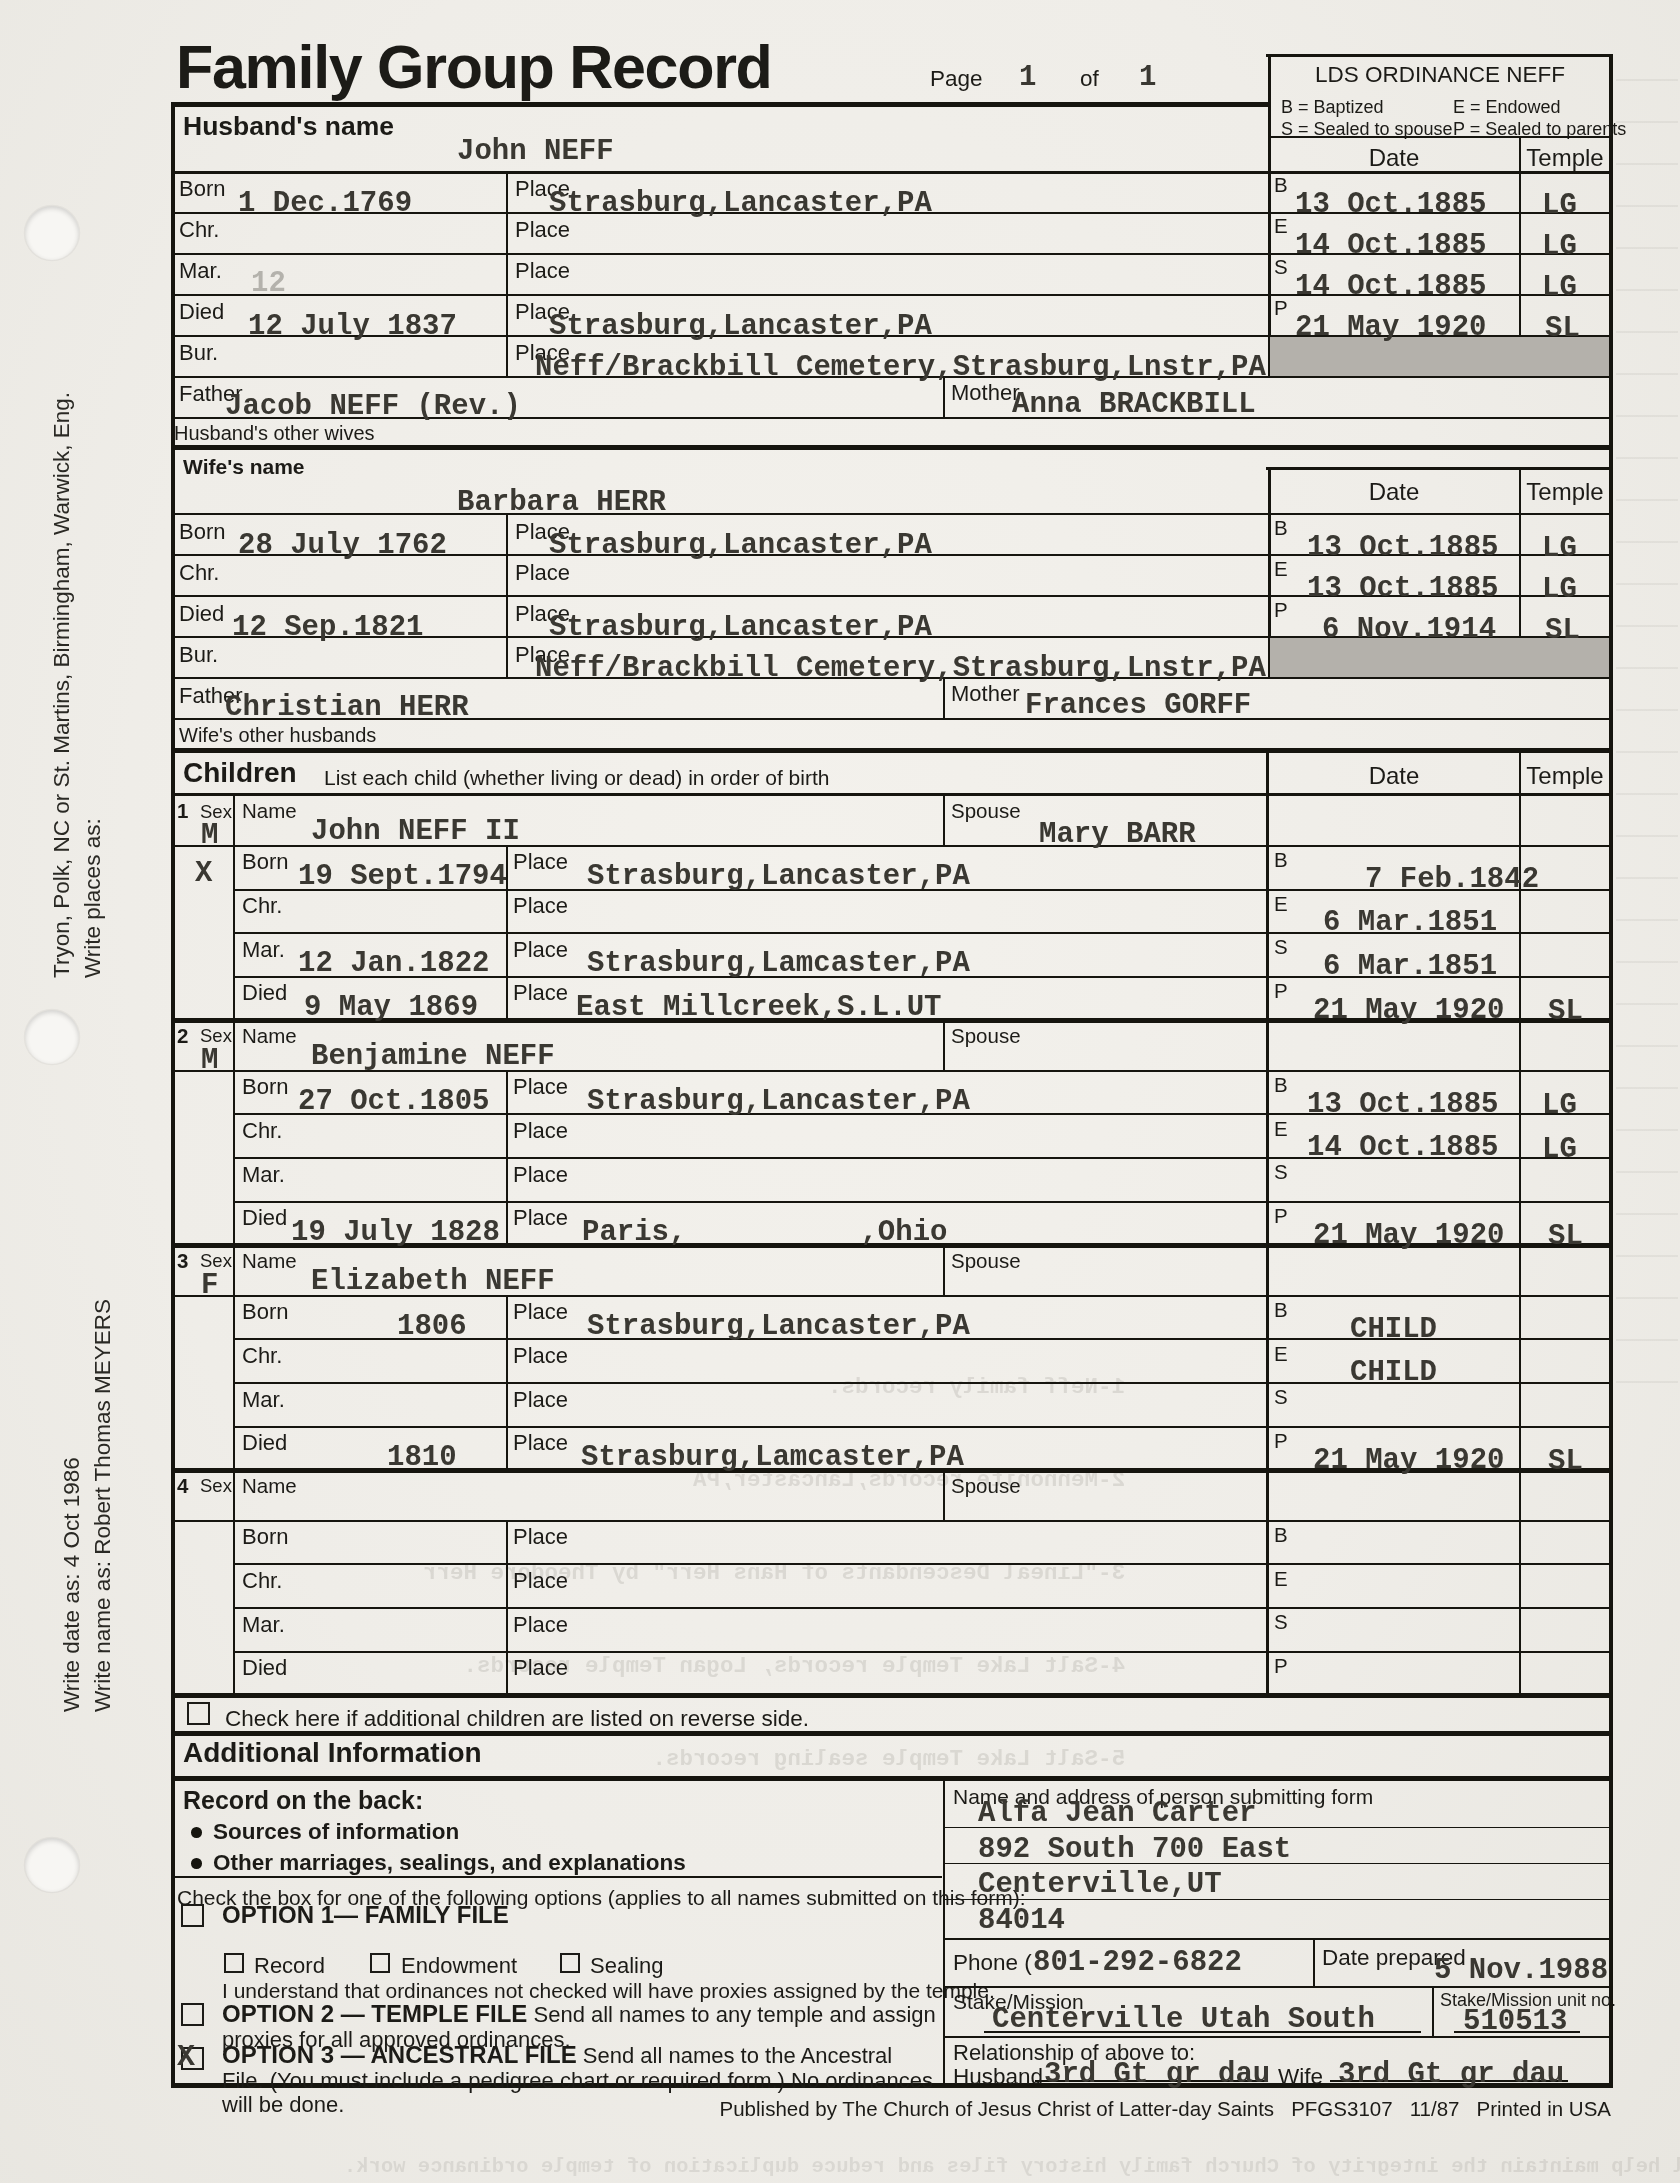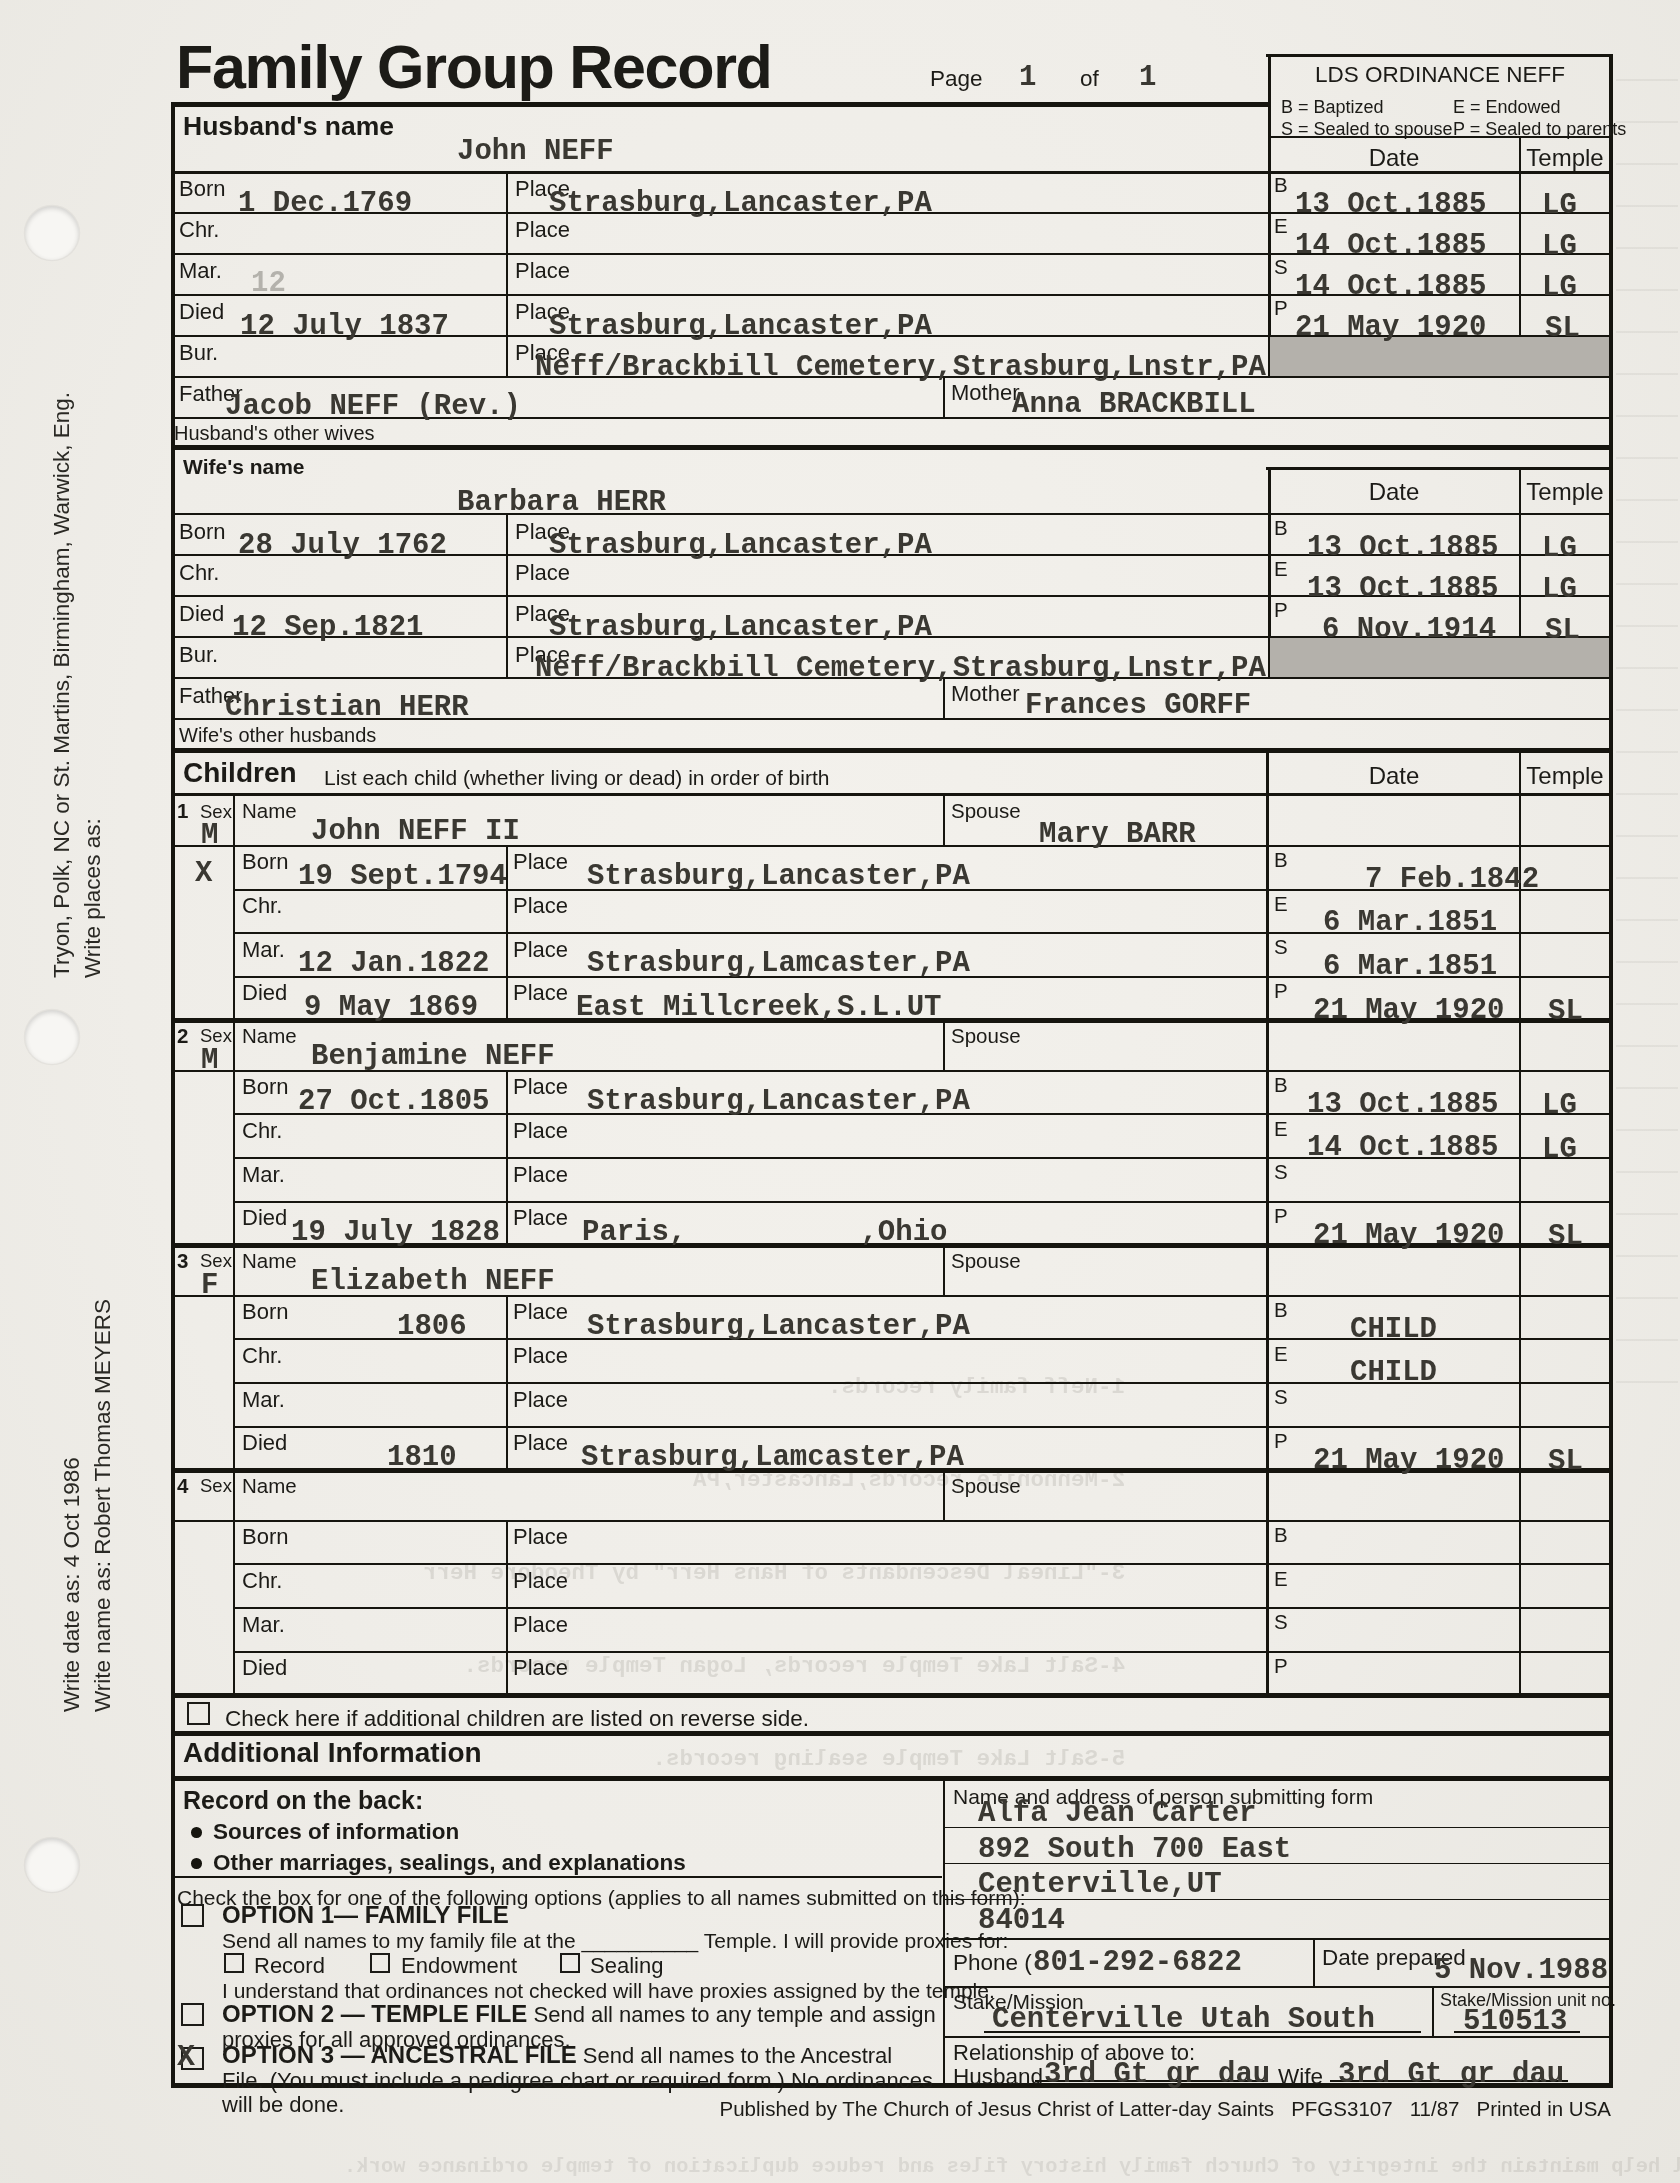--- a/index.html
+++ b/index.html
@@ -160,21 +160,21 @@
   <span class="L" style="left:179px;top:176px">Born</span>
   <span class="T" style="left:238px;top:187px">1 Dec.1769</span>
   <span class="L" style="left:515px;top:176px">Place</span>
   <span class="T" style="left:549px;top:187px">Strasburg,Lancaster,PA</span>
   <span class="L" style="left:179px;top:217px">Chr.</span>
   <span class="L" style="left:515px;top:217px">Place</span>
   <span class="L" style="left:179px;top:258px">Mar.</span>
   <span class="T ghost" style="left:251px;top:267px">12</span>
   <span class="L" style="left:515px;top:258px">Place</span>
   <span class="L" style="left:179px;top:299px">Died</span>
-  <span class="T" style="left:240px;top:310px">12 July 1837</span>
+  <span class="T" style="left:248px;top:310px">12 July 1837</span>
   <span class="L" style="left:515px;top:299px">Place</span>
   <span class="T" style="left:549px;top:310px">Strasburg,Lancaster,PA</span>
   <span class="L" style="left:179px;top:340px">Bur.</span>
   <span class="L" style="left:515px;top:340px">Place</span>
   <span class="T" style="left:535px;top:351px">Neff/Brackbill Cemetery,Strasburg,Lnstr,PA</span>
   <span class="L" style="left:179px;top:381px">Father</span>
   <span class="T" style="left:225px;top:390px">Jacob NEFF (Rev.)</span>
   <span class="L" style="left:951px;top:380px">Mother</span>
   <span class="T" style="left:1012px;top:388px">Anna BRACKBILL</span>
   <span class="L" style="left:174px;top:422px;font-size:20px">Husband's other wives</span>
@@ -339,21 +339,20 @@
   <span class="L B" style="left:183px;top:1737px;font-size:28px">Additional Information</span>
   <span class="L B" style="left:183px;top:1786px;font-size:25px">Record on the back:</span>
   <span class="dot" style="left:191px;top:1827px"></span>
   <span class="L B" style="left:213px;top:1819px;font-size:22.5px">Sources of information</span>
   <span class="dot" style="left:191px;top:1858px"></span>
   <span class="L B" style="left:213px;top:1850px;font-size:22.5px">Other marriages, sealings, and explanations</span>
   <span class="L" style="left:177px;top:1886px;font-size:21px">Check the box for one of the following options (applies to all names submitted on this form):</span>
 
   <span class="cb" style="left:181px;top:1904px"></span>
   <span class="L B" style="left:222px;top:1901px;font-size:24px">OPTION 1— FAMILY FILE</span>
-  <span class="L" style="left:222px;top:1929px;font-size:21px">Send all names to my family file at the __________ Temple. I will provide proxies for:</span>
   <span class="cbs" style="left:224px;top:1953px"></span>
   <span class="L" style="left:254px;top:1953px;font-size:22px">Record</span>
   <span class="cbs" style="left:370px;top:1953px"></span>
   <span class="L" style="left:401px;top:1953px;font-size:22px">Endowment</span>
   <span class="cbs" style="left:560px;top:1953px"></span>
   <span class="L" style="left:590px;top:1953px;font-size:22px">Sealing</span>
   <span class="L" style="left:222px;top:1979px;font-size:21px">I understand that ordinances not checked will have proxies assigned by the temple.</span>
 
   <span class="cb" style="left:181px;top:2003px"></span>
   <div class="opt" style="left:222px;top:2001px">

